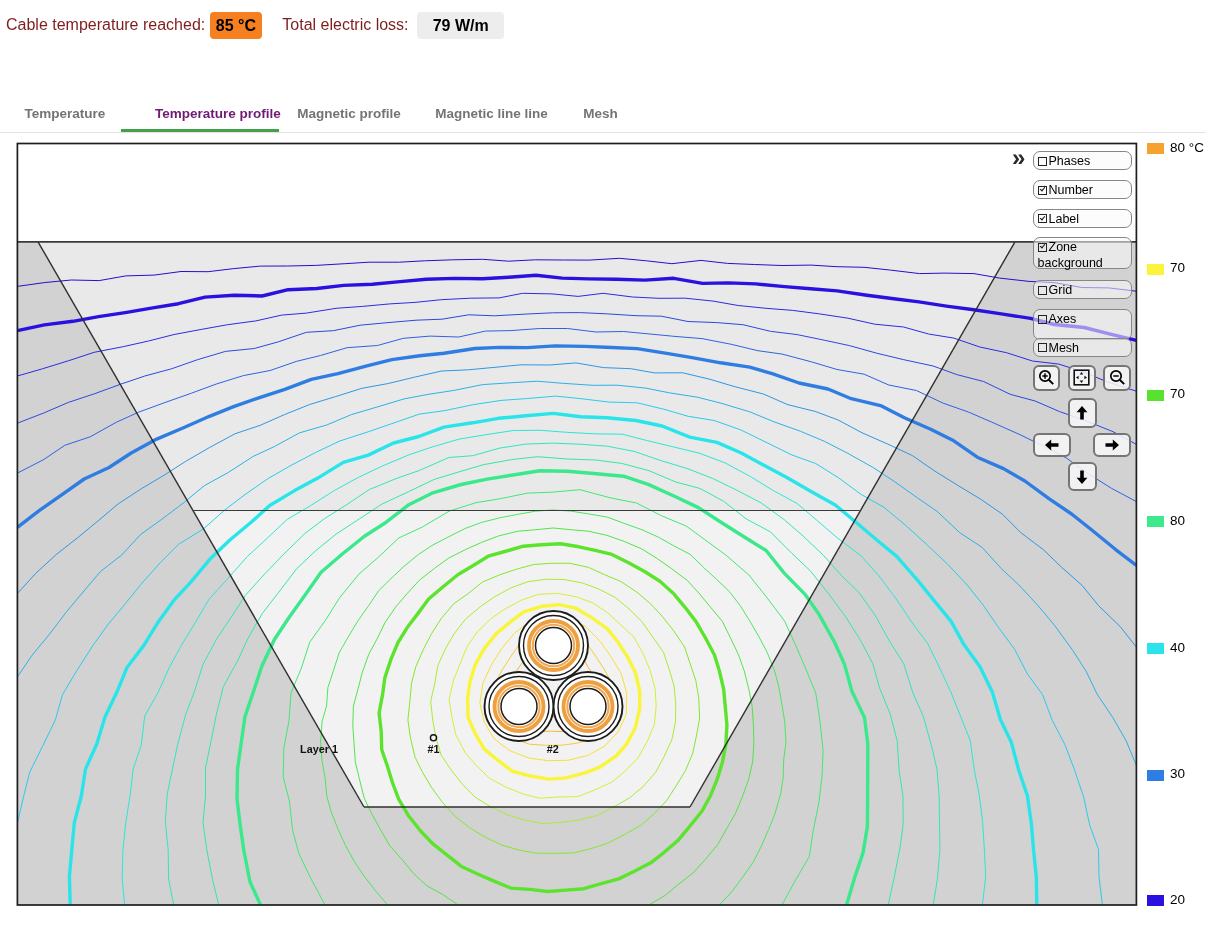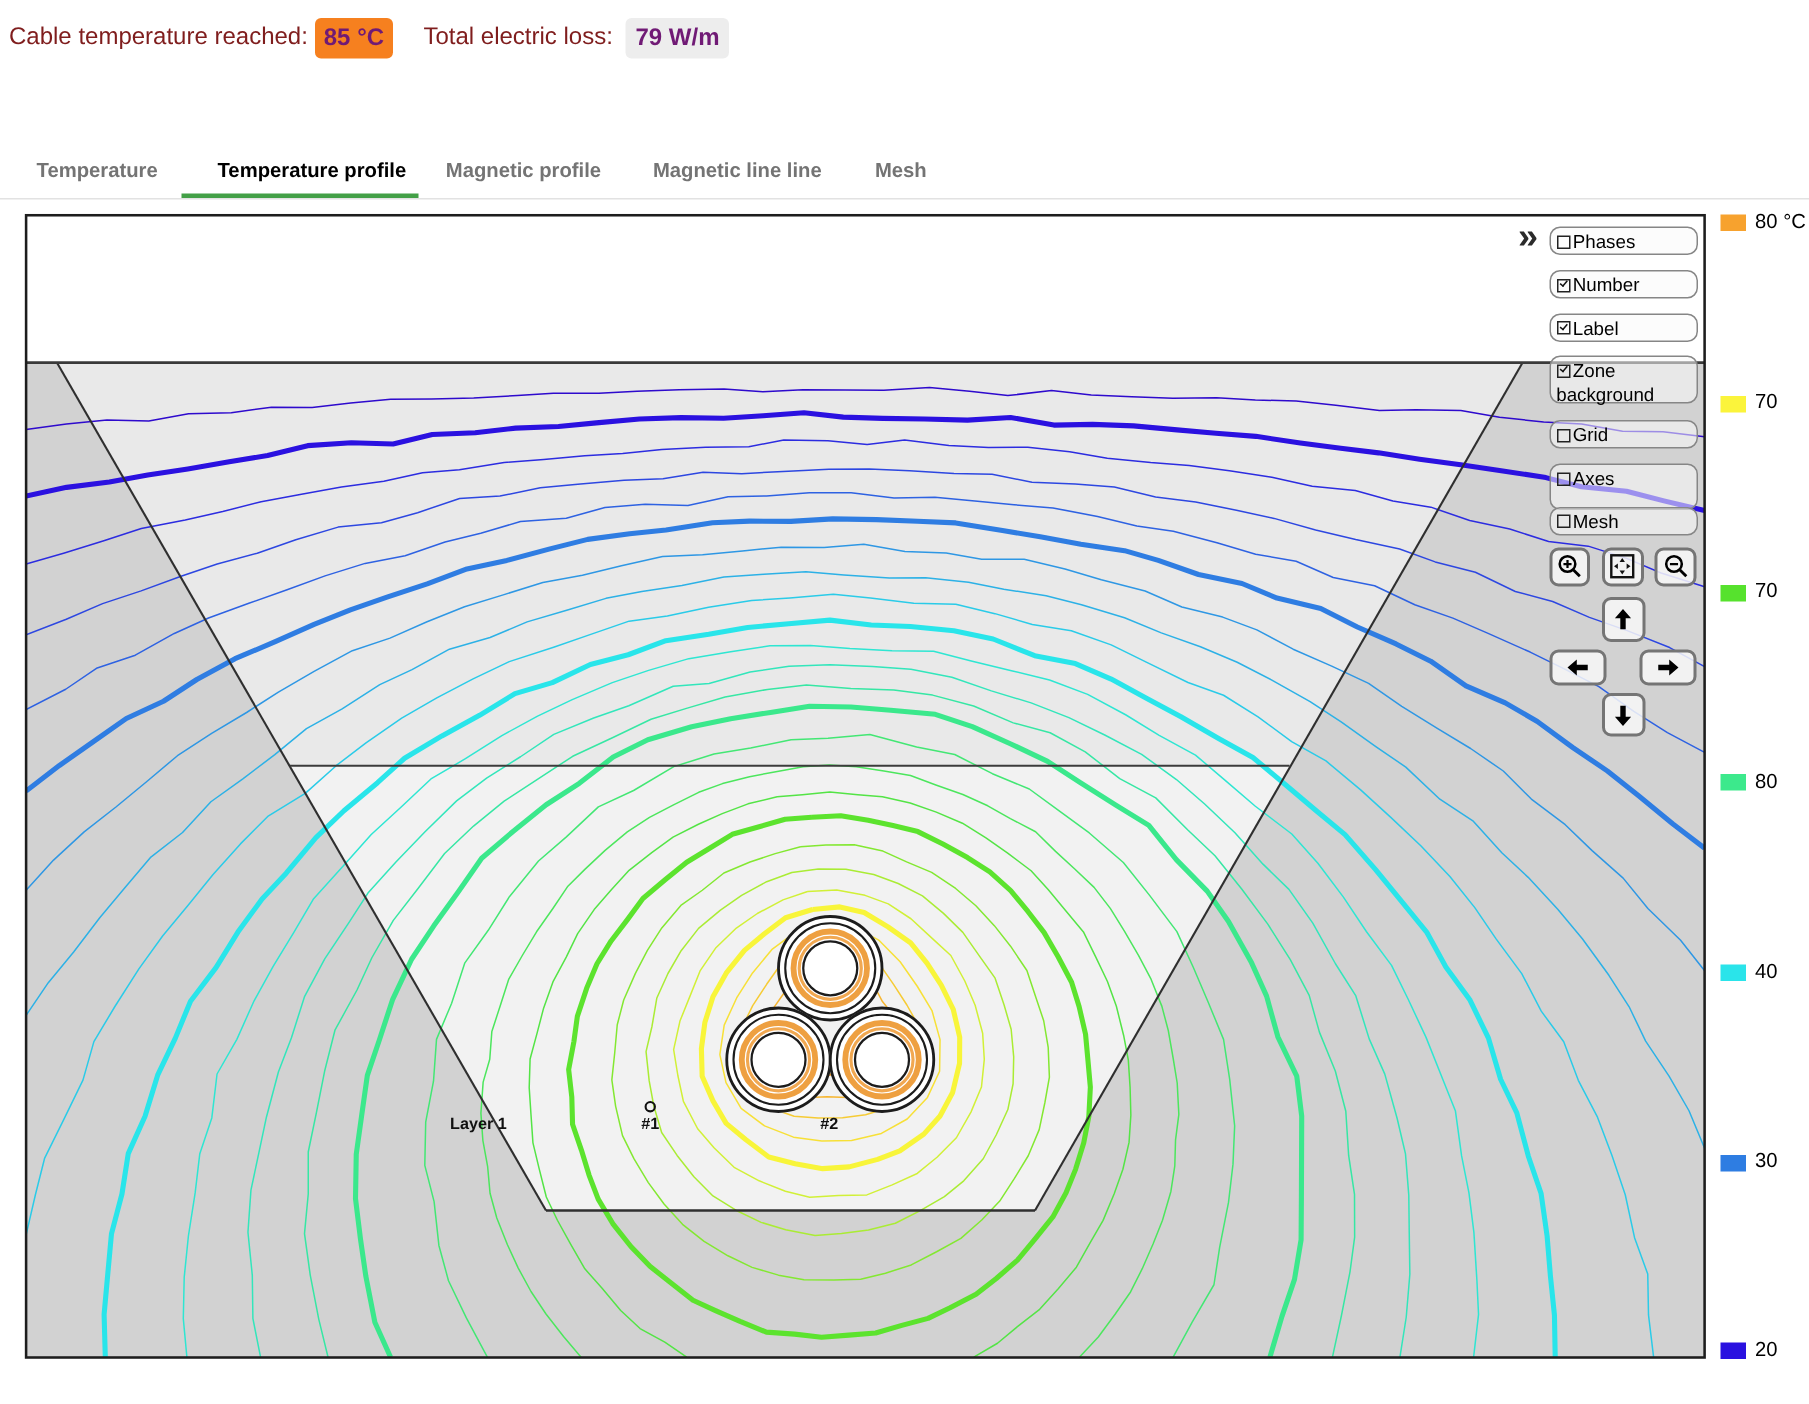--- a/index.html
+++ b/index.html
@@ -1,17 +1,17 @@
 <!DOCTYPE html>
 <html><head><meta charset="utf-8"><style>
 * { margin:0; padding:0; box-sizing:border-box; }
 body { font-family:"Liberation Sans", sans-serif; background:#fff; width:1206px; height:936px; overflow:hidden; }
 #page { position:relative; width:1206px; height:936px; }
 .ht { position:absolute; font-size:16px; color:#7f1d1d; top:16px; white-space:nowrap; }
-.badge { position:absolute; top:11.6px; height:27.2px; line-height:27.2px; text-align:center; font-weight:bold; color:#701a75; border-radius:4px; font-size:16px; }
+.badge { position:absolute; top:11.6px; height:27.2px; line-height:27.2px; text-align:center; font-weight:bold; color:#000000; border-radius:4px; font-size:16px; }
 #tabs { position:absolute; top:95.5px; left:0; width:1206px; height:37px; border-bottom:1px solid #e2e2e2; }
 .tab { position:absolute; top:10px; font-size:13.5px; color:#747474; font-weight:bold; }
 #indicator { position:absolute; left:120.7px; top:33px; width:158px; height:3px; background:#43a047; }
 #legend .sw { position:absolute; left:1146.5px; width:17px; height:11px; }
 #legend .swl { position:absolute; left:1170px; font-size:13.5px; color:#000; }
 #panel .btn { position:absolute; left:1032.5px; width:99px; background:rgba(250,250,250,0.55);
   border:1.6px solid #868686; border-radius:7px; font-size:12.5px; color:#000; padding:1px 3px 0 4px; line-height:16px; }
 .box { display:inline-block; width:9px; height:9px; border:1.2px solid #222; margin-right:2px; position:relative; top:0.5px; }
 .tick { position:absolute; left:1px; top:0.5px; width:5px; height:3px; border-left:1.4px solid #111; border-bottom:1.4px solid #111; transform:rotate(-50deg); }
 .sq { position:absolute; background:rgba(248,248,248,0.85); border:2px solid #757575; border-radius:6px; display:flex; align-items:center; justify-content:center; }
@@ -89,25 +89,25 @@
   <circle cx="433.5" cy="737.8" r="3.1" fill="none" stroke="#111" stroke-width="1.4"></circle>
   <text x="319" y="752.5" font-size="10.8" font-weight="bold" fill="#111" text-anchor="middle" font-family="Liberation Sans">Layer 1</text>
   <text x="433.5" y="752.5" font-size="10.8" font-weight="bold" fill="#111" text-anchor="middle" font-family="Liberation Sans">#1</text>
   <text x="552.8" y="752.5" font-size="10.8" font-weight="bold" fill="#111" text-anchor="middle" font-family="Liberation Sans">#2</text>
   <rect x="17.4" y="143.5" width="1119" height="761.5" fill="none" stroke="#1d1d1d" stroke-width="1.7"></rect>
 </svg>
 
 <div class="ht" style="left:6px">Cable temperature reached:</div>
 <div class="badge" style="left:210.3px;width:51.3px;background:#f6801f;">85 °C</div>
 <div class="ht" style="left:282.3px">Total electric loss:</div>
-<div class="badge" style="left:417.2px;width:69px;background:#ededed;">79 W/m</div>
+<div class="badge" style="left:417.2px;width:87px;background:#ededed;">79 W/m</div>
 
 <div id="tabs">
   <div class="tab" style="left:24.4px">Temperature</div>
-  <div class="tab" style="left:145px;color:#000000">Temperature profile</div>
+  <div class="tab" style="left:155px;color:#701a75">Temperature profile</div>
   <div class="tab" style="left:297.2px">Magnetic profile</div>
   <div class="tab" style="left:435.3px">Magnetic line line</div>
   <div class="tab" style="left:583.3px">Mesh</div>
   <div id="indicator"></div>
 </div>
 
 <div id="legend">
 <div class="sw" style="top:143px;background:#f7a22e"></div>
 <div class="swl" style="top:140px">80 °C</div>
 <div class="sw" style="top:264px;background:#fbf43b"></div>

